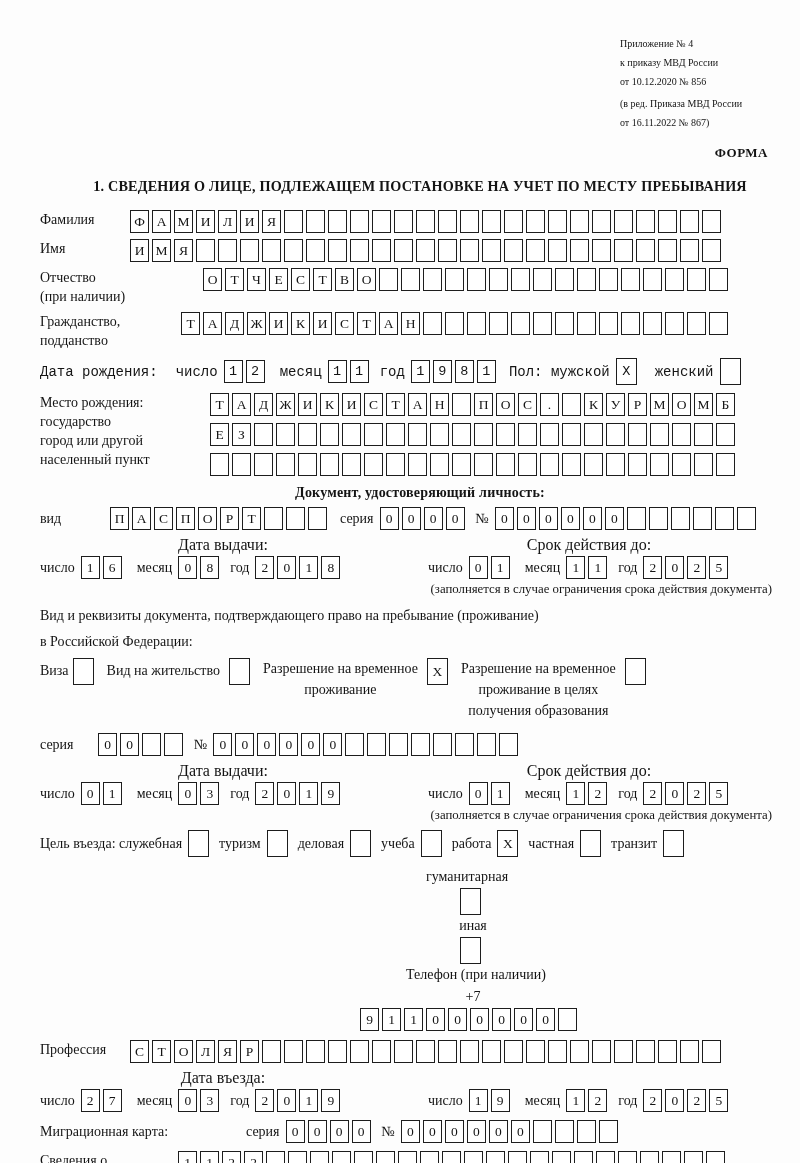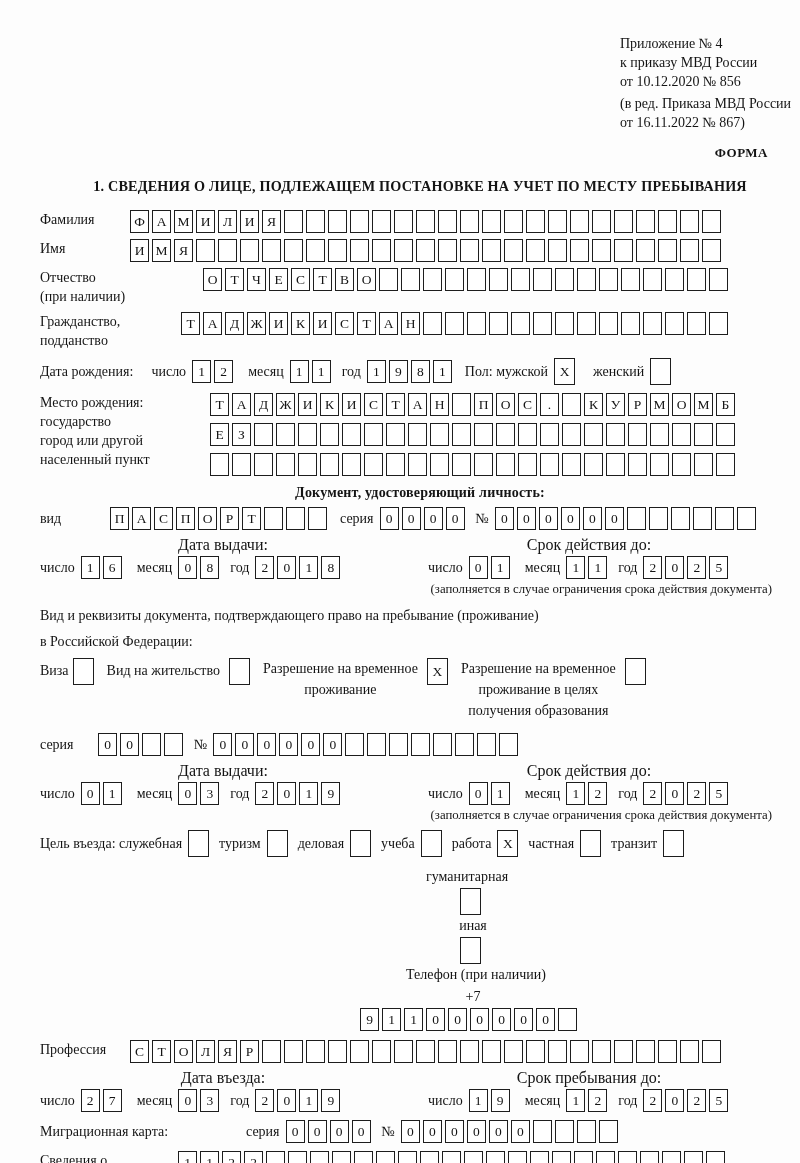--- a/index.html
+++ b/index.html
@@ -3,21 +3,21 @@
 <meta charset="utf-8">
 <style>
   html,body{margin:0;padding:0;}
   body{
     width:800px;height:1163px;overflow:hidden;background:#fdfdfd;color:#141414;
     font-family:"Liberation Serif","DejaVu Serif",serif;font-size:14px;
     -webkit-font-smoothing:antialiased;
   }
   .page{box-sizing:border-box;width:800px;height:1163px;padding:34px 0 10px 40px;}
   
-  .header-block{margin-left:580px;font-size:14px;line-height:19px;}
+  .header-block{margin-left:580px;font-size:10px;line-height:19px;}
   .header-block .sub{margin-top:3px;}
   .form-label{text-align:right;padding-right:32px;font-weight:bold;font-size:13px;margin-top:13px;letter-spacing:.5px;}
   
   .title{text-align:center;font-weight:bold;font-size:15.5px;line-height:23px;margin-top:12px;letter-spacing:.2px;}
   .blank{display:inline-block;width:56px;height:13px;border-bottom:2.5px solid #3c3c3c;margin-left:10px;}
   .section-heading{text-align:center;font-weight:bold;font-size:14.2px;margin-top:17px;margin-bottom:15px;letter-spacing:.2px;}
   
   .row{display:flex;align-items:flex-start;margin-bottom:6px;}
   .row.vcenter{align-items:center;}
   .lbl{flex:none;line-height:19px;}
@@ -202,21 +202,21 @@
         <span class="box"></span>
         <span class="box"></span>
         <span class="box"></span>
         <span class="box"></span>
         <span class="box"></span>
         <span class="box"></span>
         <span class="box"></span>
       </span>
   </div>
 
-  <div class="row vcenter" style="margin-top:8px;">
+  <div class="row vcenter" style="margin-top:8px;font-family:Liberation Mono, monospace;">
     <span class="t">Дата рождения:</span>
     <span class="t g12">число</span>
     <span class="boxes">
         <span class="box">1</span>
         <span class="box">2</span>
       </span>
     <span class="t g12">месяц</span>
     <span class="boxes">
         <span class="box">1</span>
         <span class="box">1</span>
@@ -607,21 +607,20 @@
         <span class="box"></span>
         <span class="box"></span>
         <span class="box"></span>
         <span class="box"></span>
         <span class="box"></span>
       </span>
   </div>
 
   <div class="date-heads" style="margin-top:4px;">
     <div class="half">Дата въезда:</div>
-    <div class="half">Срок пребывания до:</div>
   </div>
   <div class="date-pair" style="margin-bottom:8px;">
     <div class="half">
       <span class="t">число</span>
       <span class="boxes">
           <span class="box">2</span>
           <span class="box">7</span>
         </span>
       <span class="t g12">месяц</span>
       <span class="boxes">

